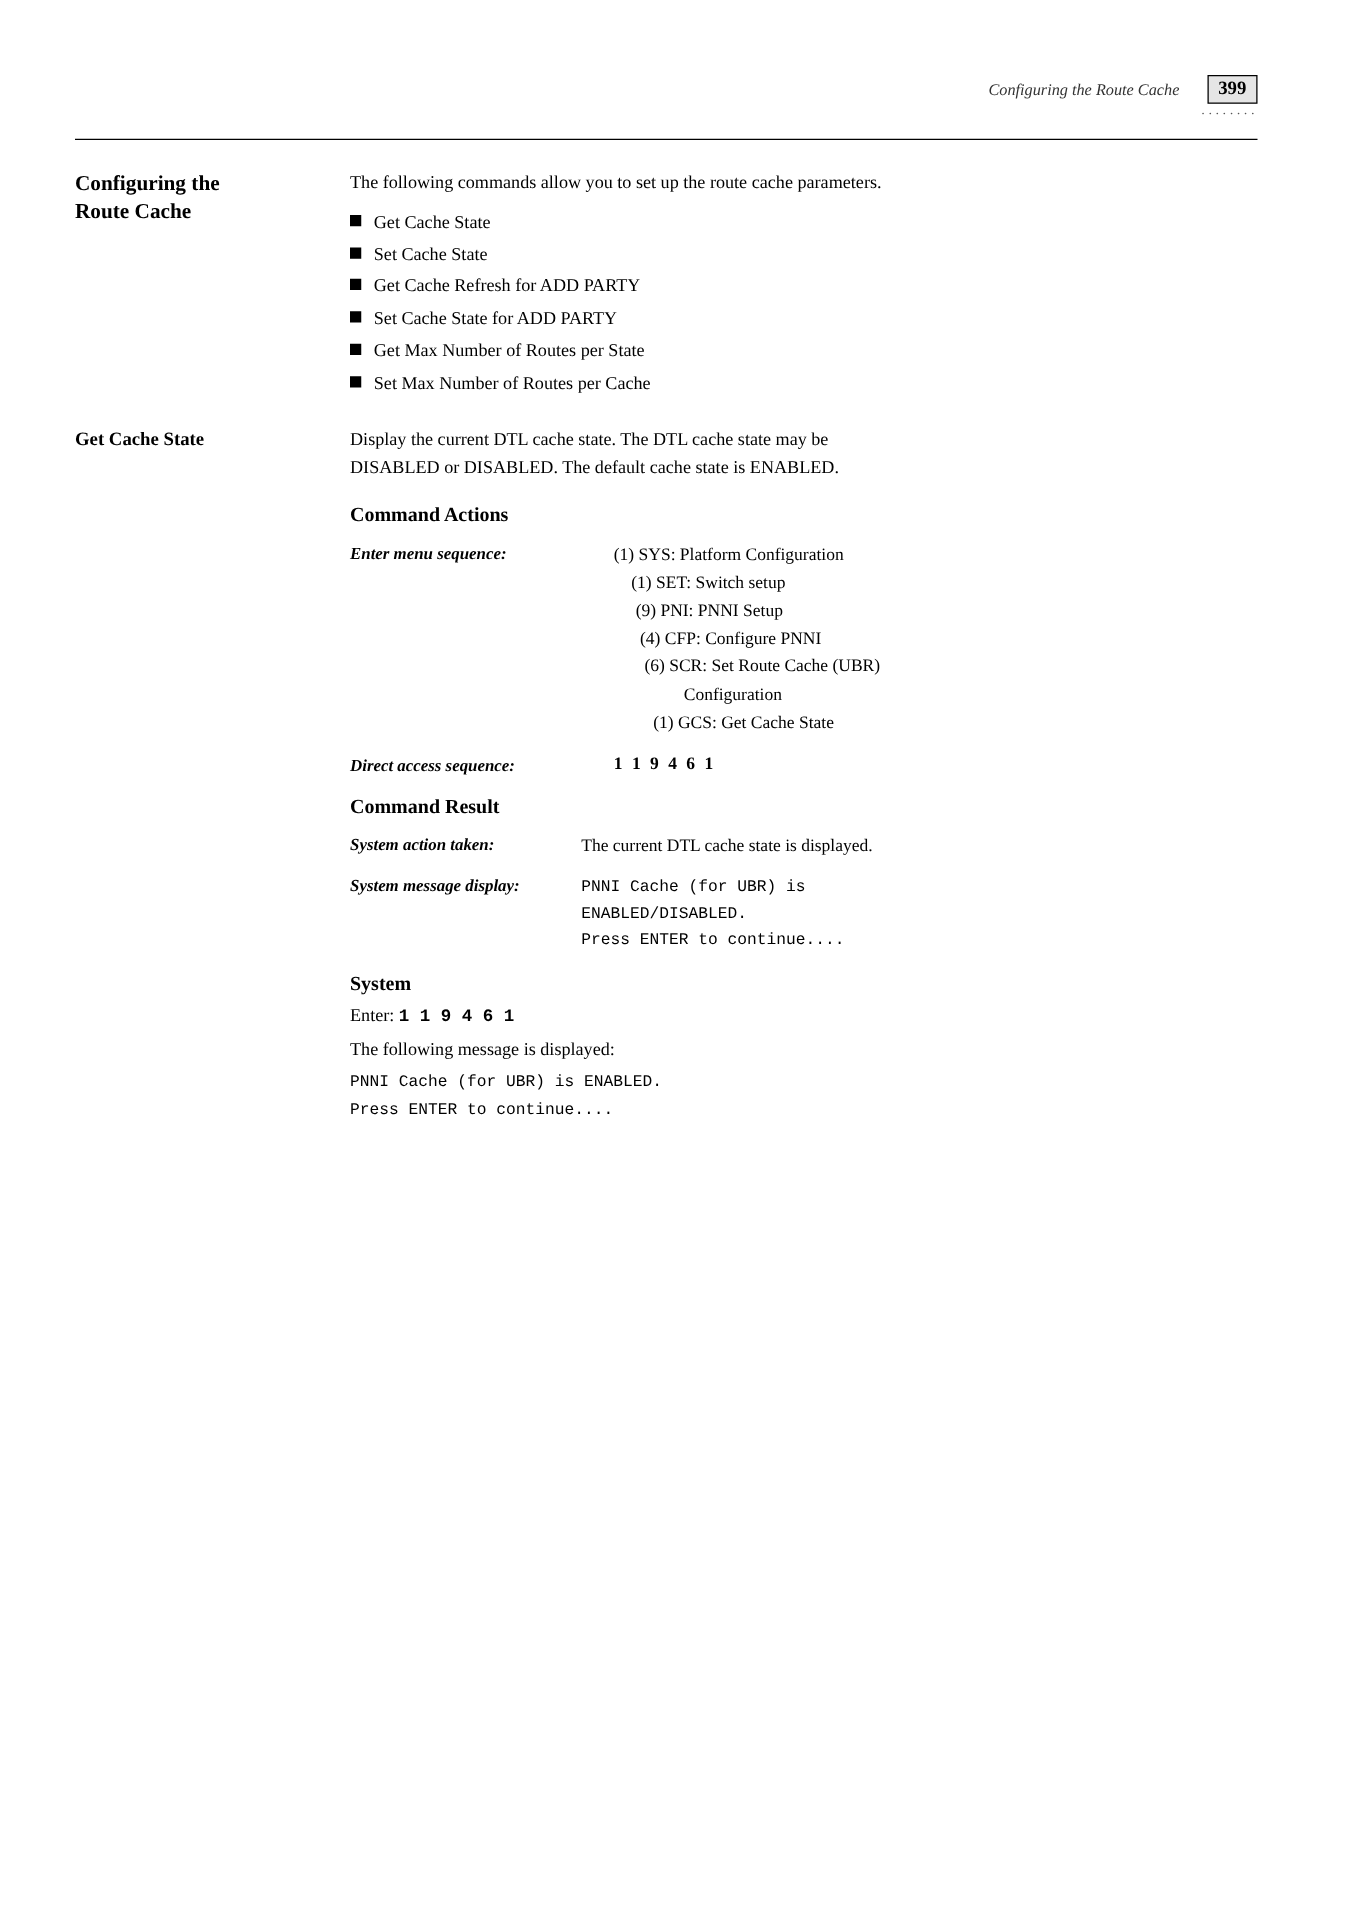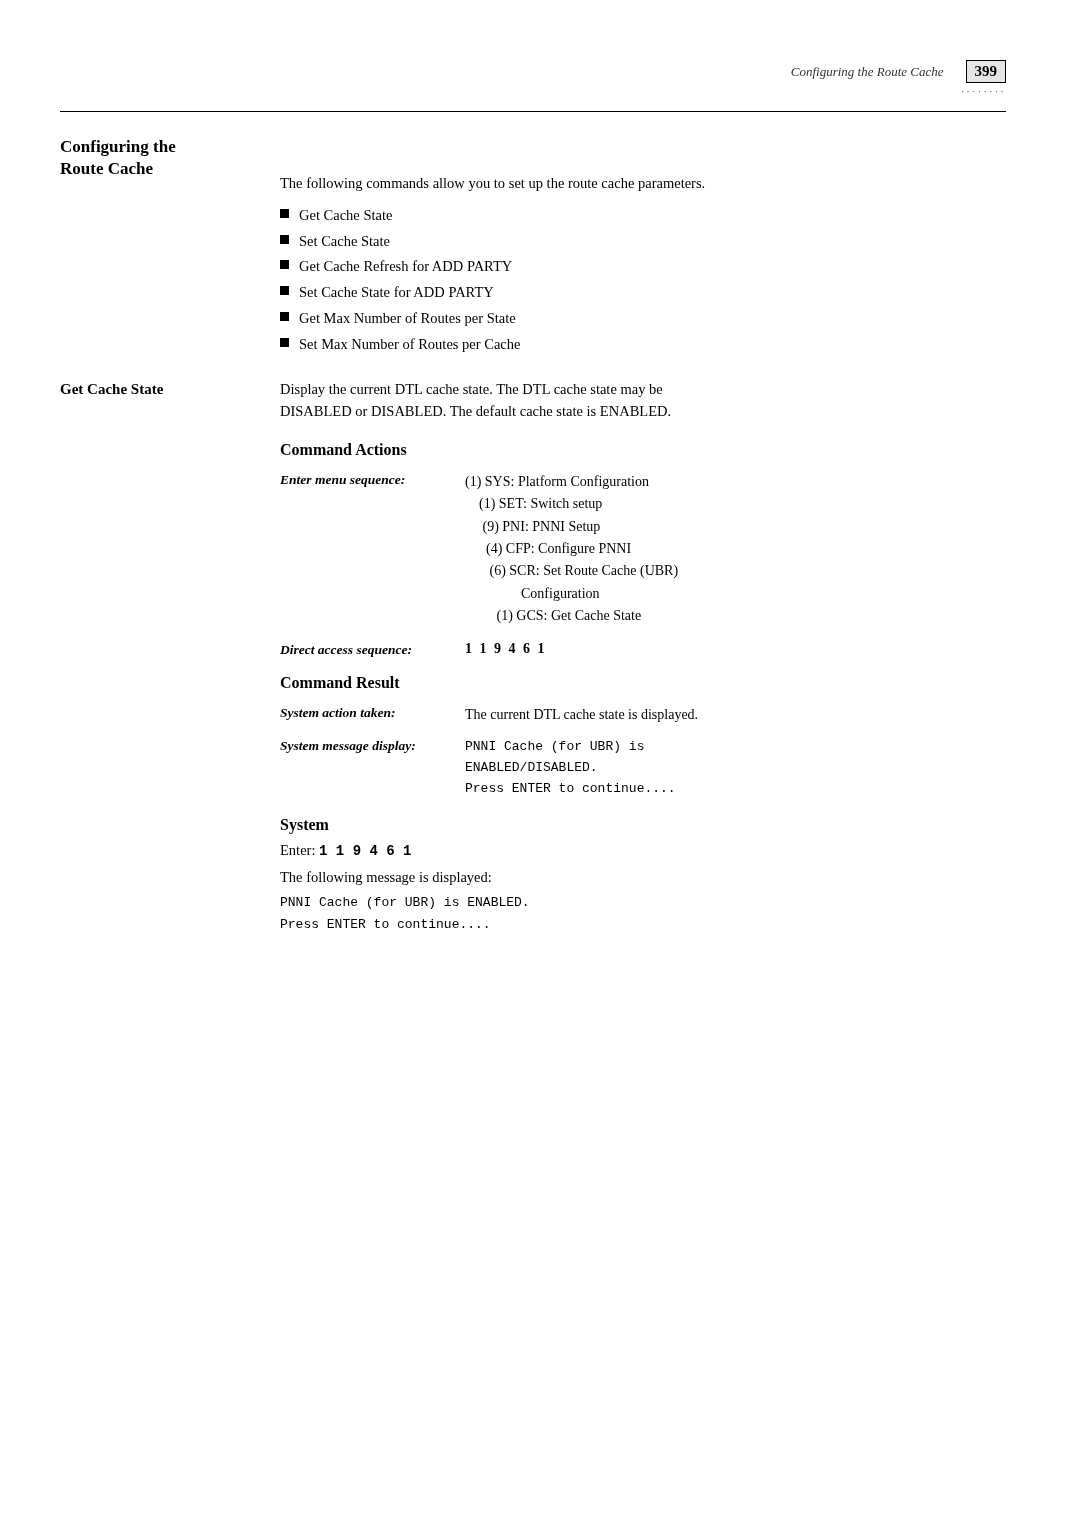--- a/index.html
+++ b/index.html
@@ -94,21 +94,20 @@
       font-size: 17px;
       line-height: 1.3;
       margin-bottom: 6px;
     }
 
     
     .intro-text {
       font-size: 14.5px;
       line-height: 1.5;
       margin-bottom: 10px;
-      margin-top: 37px;
     }
 
     
     .bullet-list {
       list-style: none;
       padding: 0;
       margin-bottom: 24px;
     }
 
     .bullet-list li {
@@ -152,20 +151,21 @@
     
     .command-table {
       width: 100%;
       margin-bottom: 16px;
     }
 
     .command-table-row {
       display: flex;
       margin-bottom: 14px;
       align-items: flex-start;
+      gap: 26px;
     }
 
     .command-label {
       font-style: italic;
       font-weight: bold;
       font-size: 13.5px;
       width: 185px;
       flex-shrink: 0;
       padding-top: 1px;
     }

